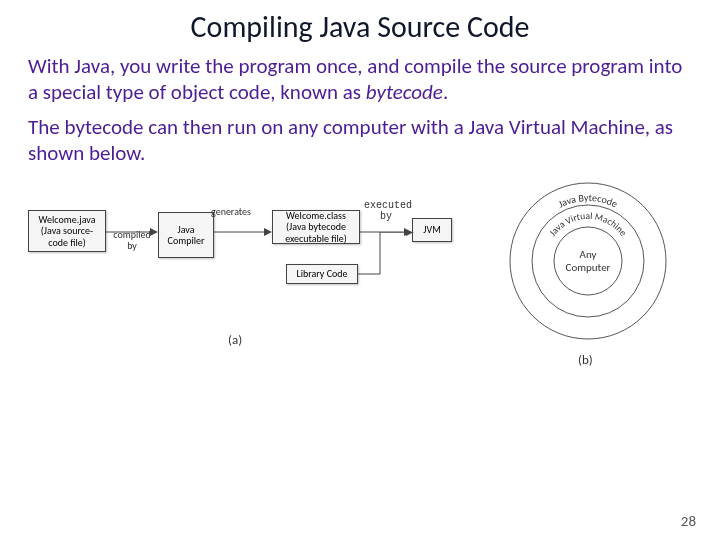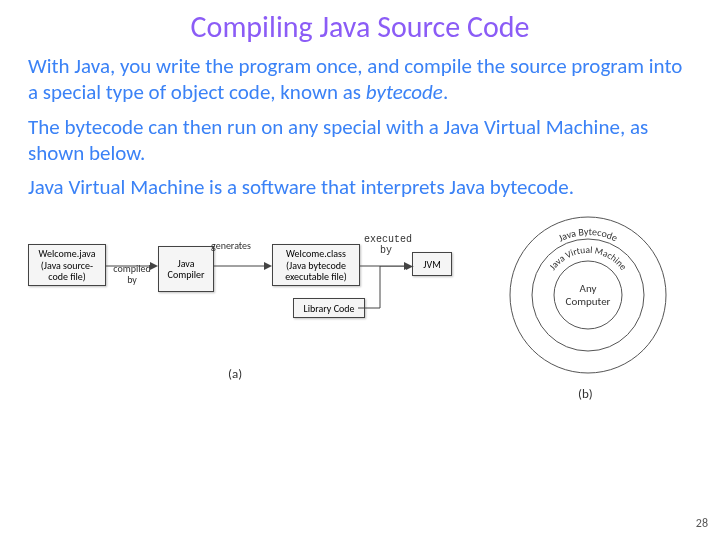--- a/index.html
+++ b/index.html
@@ -13,27 +13,27 @@
     position: relative;
   }
   .slide {
     padding: 8px 28px 0 28px;
   }
   h1.title {
     font-size: 30px;
     font-weight: 400;
     text-align: center;
     margin: 0 0 8px 0;
-    color: #8b5cf6;
+    color: #0f172a;
   }
   p.body {
     font-size: 21px;
     line-height: 1.25;
     margin: 0 0 8px 0;
-    color: #3b82f6;
+    color: #4c1d95;
   }
   .italic { font-style: italic; }
   .diagram-area {
     position: relative;
     margin-top: 16px;
     height: 220px;
   }
   .box {
     position: absolute;
     border: 1px solid #444;
@@ -55,70 +55,69 @@
     line-height: 1.1;
   }
   .sub-label {
     position: absolute;
     font-size: 13px;
     color: #333;
   }
   .page-num {
     position: absolute;
     bottom: 10px;
-    right: 12px;
-    font-size: 12px;
+    right: 24px;
+    font-size: 15px;
     color: #555;
   }
   svg { position: absolute; }
   .shadow {
     box-shadow: 1px 1px 2px rgba(0,0,0,0.25);
   }
 </style>
 </head>
 <body>
 
 <div class="slide">
   <h1 class="title">Compiling Java Source Code</h1>
 
   <p class="body">
     <span>With Java, you write the program once, and compile the source program into a special type of object code, known as </span><span class="italic">bytecode</span><span>.</span>
   </p>
-  <p class="body">The bytecode can then run on any special with a Java Virtual Machine, as shown below.</p>
-  <p class="body">Java Virtual Machine is a software that interprets Java bytecode.</p>
+  <p class="body">The bytecode can then run on any computer with a Java Virtual Machine, as shown below.</p>
 
   <div class="diagram-area">
 
     <div class="box shadow" style="left:0px; top:28px; width:78px; height:42px;">Welcome.java<br>(Java source-<br>code file)</div>
 
     <div class="arrow-label" style="left:82px; top:24px; width:44px;margin-top:23px;">compiled<br>by</div>
     <svg style="left:78px; top:44px;" width="52" height="12">
       <line x1="0" y1="6" x2="44" y2="6" stroke="#444" stroke-width="1"></line>
       <polygon points="44,2 52,6 44,10" fill="#444"></polygon>
     </svg>
 
     <div class="box shadow" style="left:130px; top:30px; width:56px; height:46px;">Java<br>Compiler</div>
 
     <div class="arrow-label" style="left:178px; top:24px; width:50px;">generates</div>
     <svg style="left:186px; top:44px;" width="58" height="12">
       <line x1="0" y1="6" x2="50" y2="6" stroke="#444" stroke-width="1"></line>
       <polygon points="50,2 58,6 50,10" fill="#444"></polygon>
     </svg>
 
-    <div class="box shadow" style="left:244px; top:28px; width:88px; height:42px;">Welcome.class<br>(Java bytecode<br>executable file)</div>
+    <div class="box shadow" style="left:244px; top:28px; width:88px; height:34px;">Welcome.class<br>(Java bytecode<br>executable file)</div>
 
     <div class="arrow-label" style="left:336px; top:18px; width:44px;font-family:Liberation Mono, monospace;">executed<br>by</div>
     <svg style="left:332px; top:44px;" width="52" height="12">
       <line x1="0" y1="6" x2="44" y2="6" stroke="#444" stroke-width="1"></line>
       <polygon points="44,2 52,6 44,10" fill="#444"></polygon>
     </svg>
 
     <div class="box shadow" style="left:384px; top:36px; width:40px; height:24px;">JVM</div>
 
-    <div class="box shadow" style="left:265px; top:82px; width:72px; height:20px;">Library Code</div>
+    <div class="box shadow" style="left:258px; top:82px; width:72px; height:20px;">Library Code</div>
 
     <svg style="left:330px; top:50px;" width="56" height="44">
       <path d="M 0 42 L 22 42 L 22 0 L 48 0" stroke="#444" stroke-width="1" fill="none"></path>
       <polygon points="48,-4 56,0 48,4" fill="#444" transform="translate(0,0)"></polygon>
     </svg>
 
     <div class="sub-label" style="left:200px; top:150px;">(a)</div>
 
     <svg style="left:460px; top:-6px;" width="200" height="180">
       <circle cx="100" cy="85" r="78" fill="none" stroke="#555" stroke-width="1"></circle>

